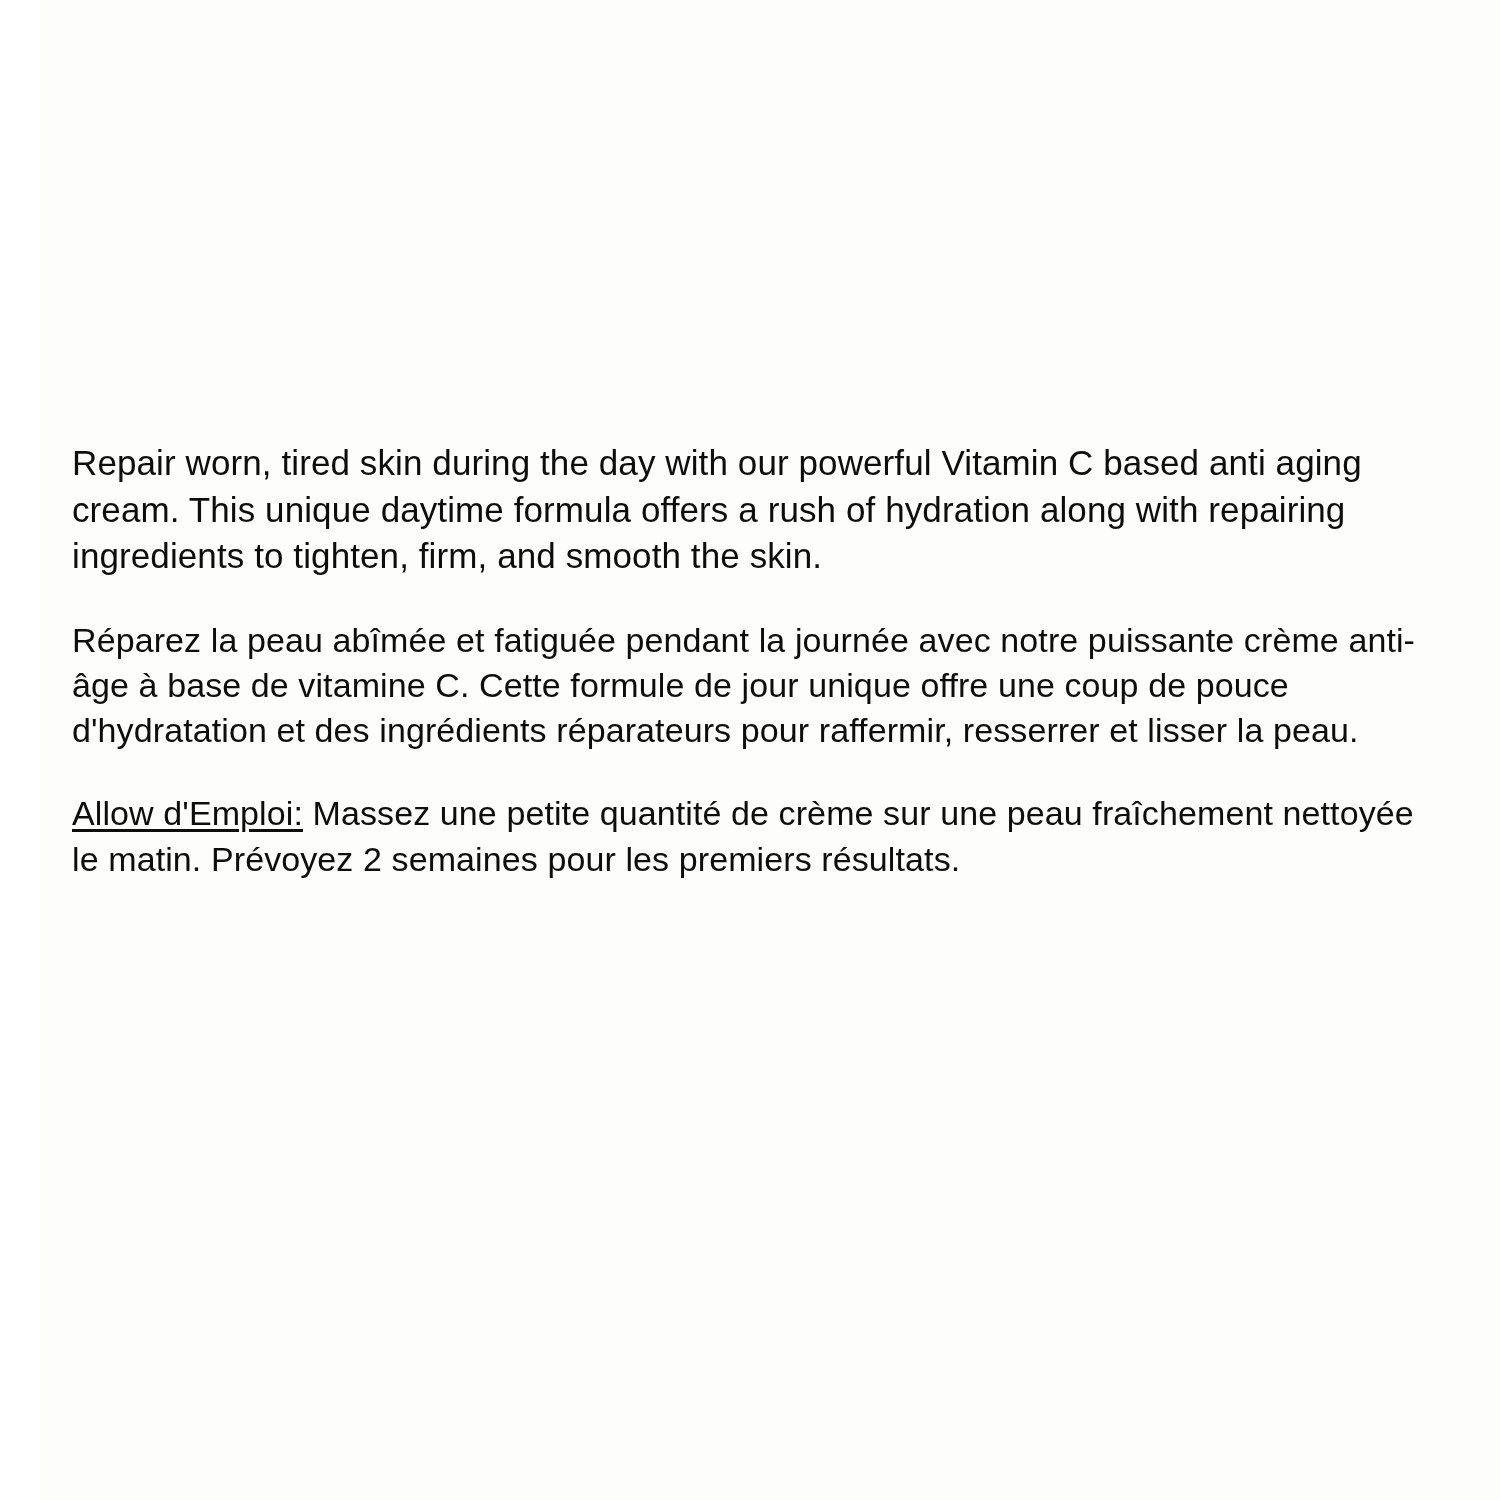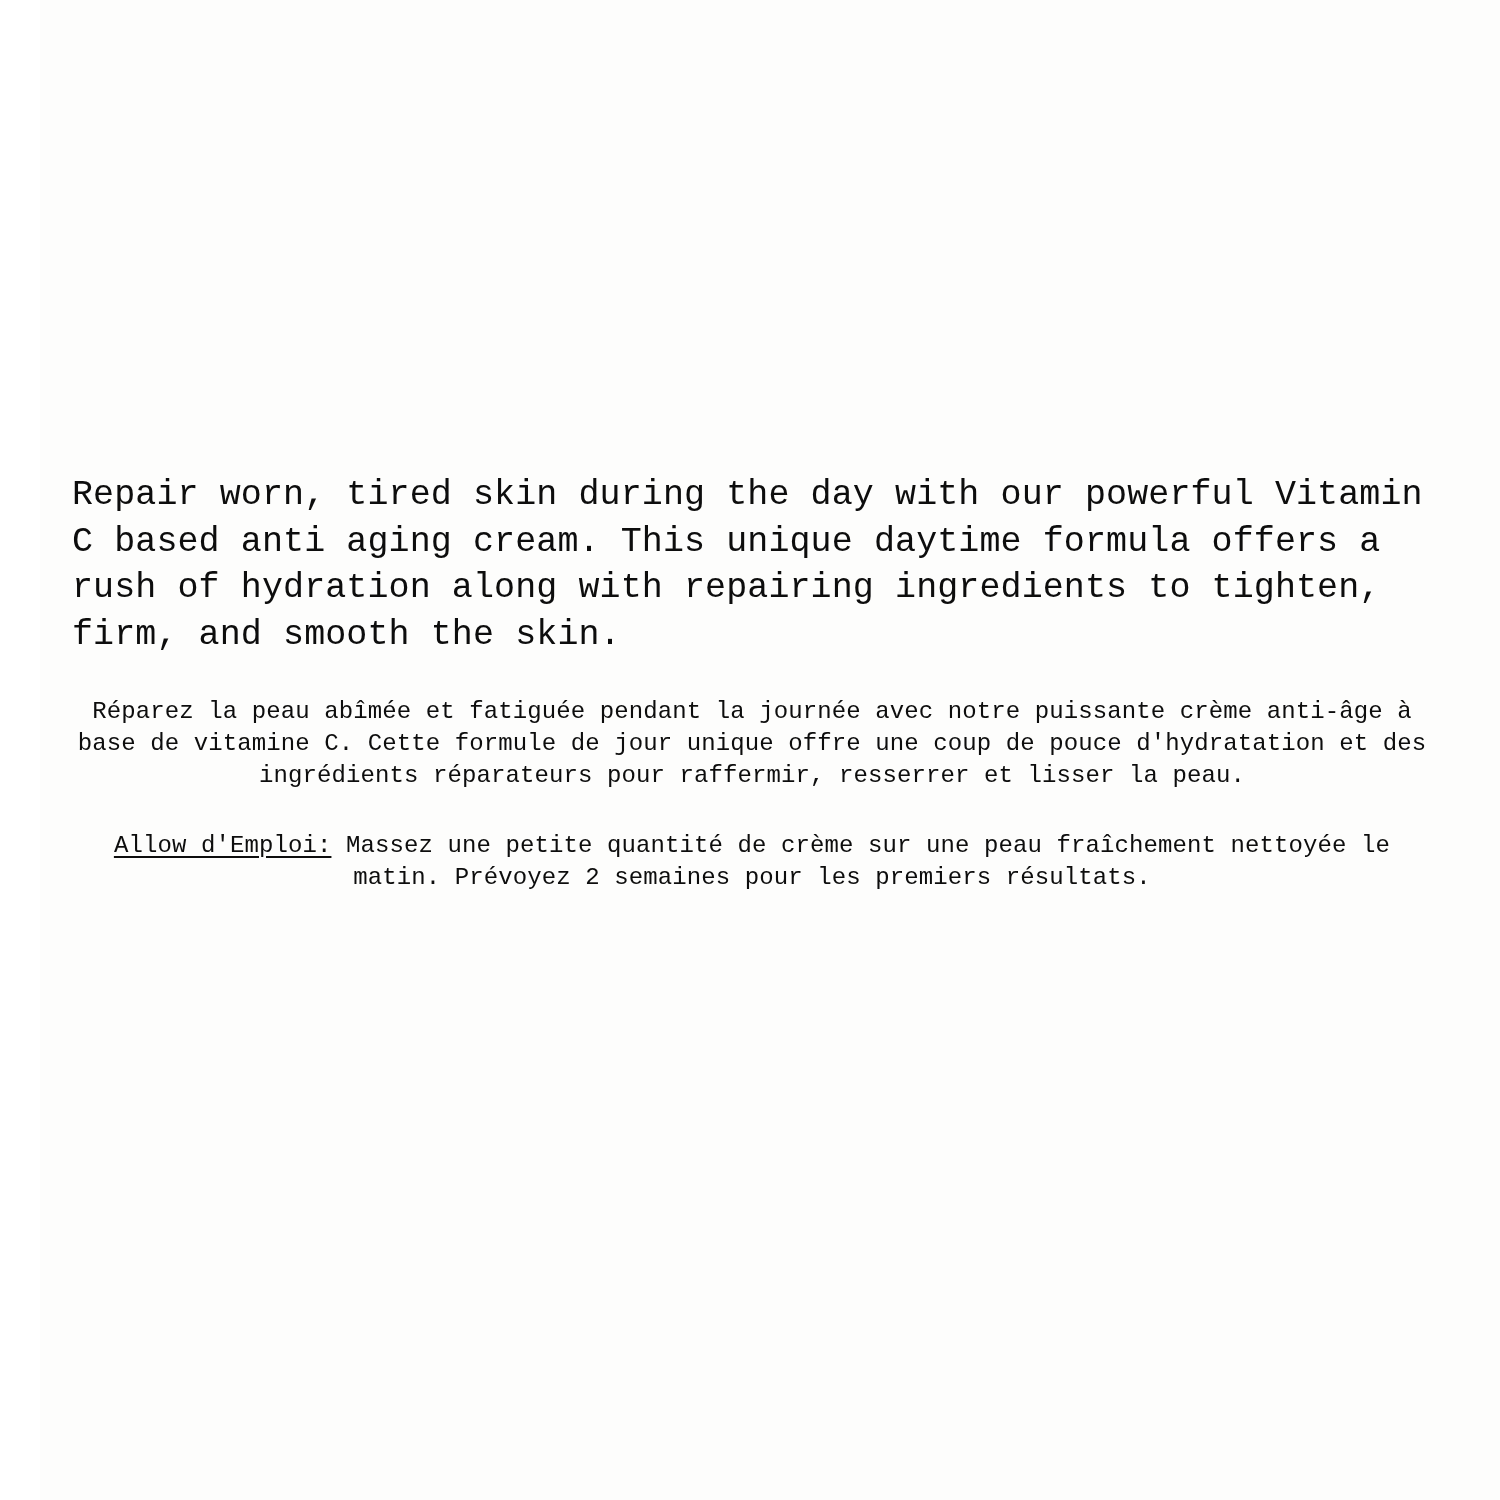--- a/index.html
+++ b/index.html
@@ -22,40 +22,38 @@
     width: 1460px;
     height: 1500px;
     background: #fdfdfc;
   }
   #label-body {
     position: absolute;
     left: 72px;
     top: 440px;
     width: 1360px;
     color: #0d0d0d;
-    font-family: Liberation Mono, monospace;
+    font-family: Liberation Sans, sans-serif;
     font-size: 35px;
     line-height: 1.33;
     letter-spacing: 0.1px;
     text-align: left;
-    margin-top: 32px;
   }
   .para {
     margin: 0 0 38px 0;
   }
   .para:last-child {
     margin-bottom: 0;
   }
   .lead-underline {
     text-decoration: underline;
     text-underline-offset: 4px;
   }
   .fr {
-    font-size: 24px;
-    text-align: center;
+    font-size: 34px;
   }
 </style>
 </head>
 <body>
 
 <div id="page">
   <div id="panel"></div>
 
   <div id="label-body">
 

